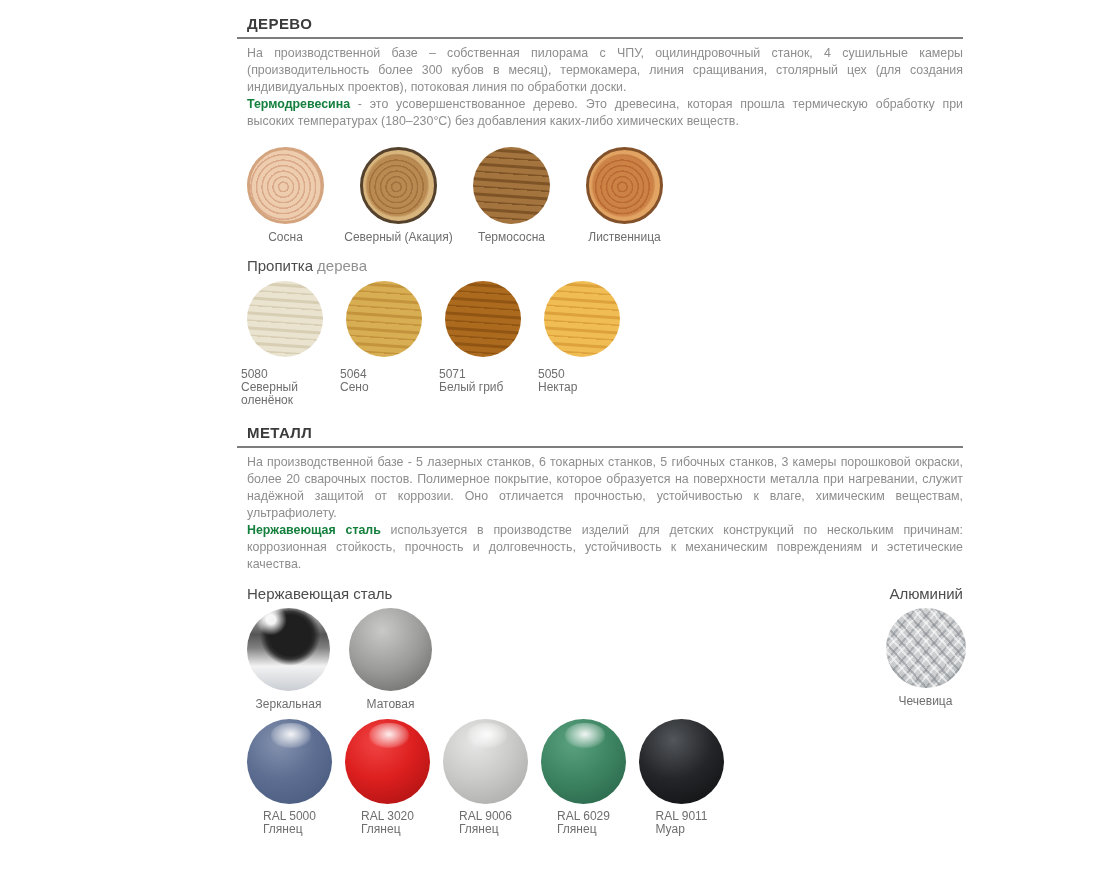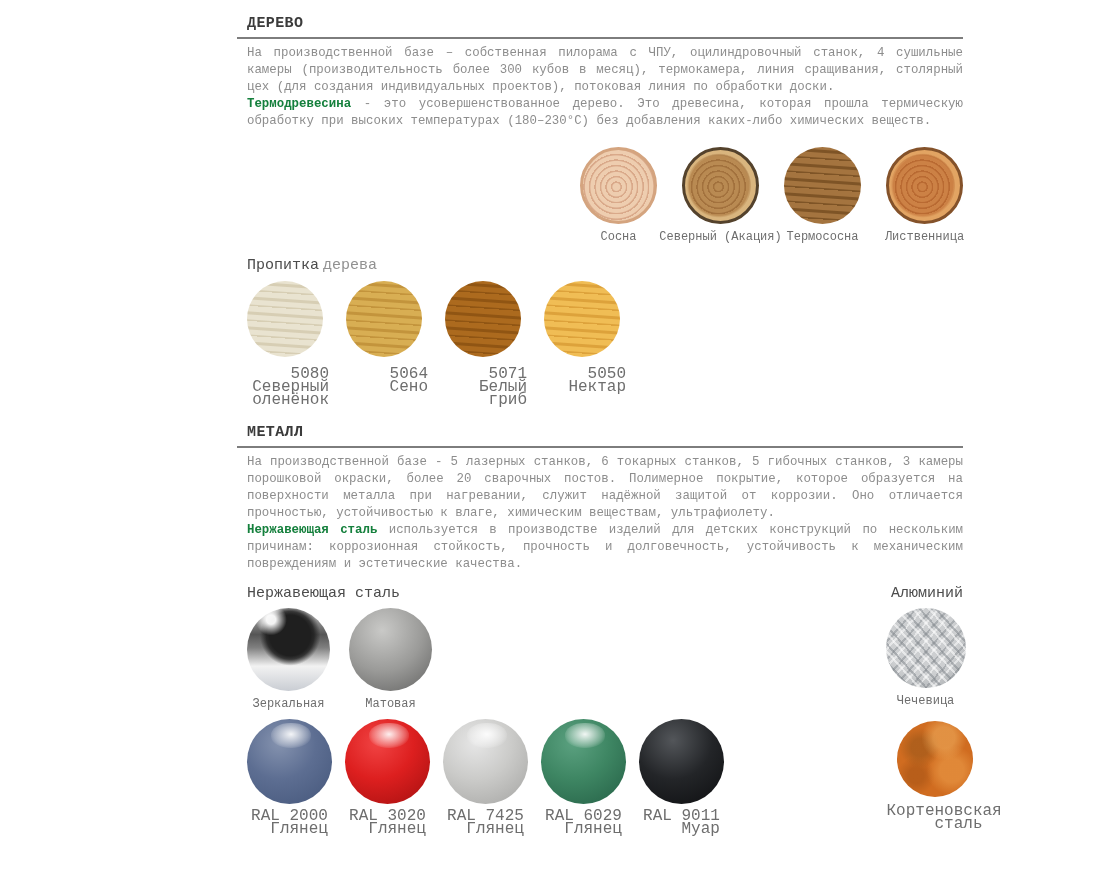--- a/index.html
+++ b/index.html
@@ -1,41 +1,41 @@
 <!DOCTYPE html>
 <html><head>
 <meta charset="utf-8">
 <style>
   html,body{margin:0;padding:0;background:#fff;}
   .page{position:relative;width:1109px;height:880px;background:#ffffff;overflow:hidden;
-        font-family:Liberation Mono, monospace;}
+        font-family:Liberation Sans, sans-serif;}
   .content{position:absolute;left:237px;top:0;width:726px;}
 
   .sec-title{margin:15px 0 0 10px;font-size:15px;font-weight:bold;color:#3b3b3b;
              letter-spacing:.4px;}
   .rule{height:2px;background:#7d7d7d;margin-top:5px;}
 
   .body{margin:0 0 0 10px;font-size:12.4px;line-height:17px;color:#8d8d8d;text-align:justify;}
   .body.first{margin-top:6px;}
   .lead{color:#15803d;font-weight:bold;}
 
   .sub-title{margin:13px 0 0 10px;font-size:15px;font-weight:normal;color:#4c4c4c;}
   .st-light{color:#919191;margin-left:4px;}
 
   .swatch-row{display:flex;align-items:flex-start;margin-left:10px;}
   .swatch{display:flex;flex-direction:column;align-items:center;}
   .circle{border-radius:50%;position:relative;}
 
   .cap{margin-top:7px;font-size:12px;line-height:13px;color:#6e6e6e;text-align:center;
        white-space:nowrap;}
-  .cap-multi{margin-top:11px;font-size:16px;line-height:13px;color:#6e6e6e;text-align:right;}
+  .cap-multi{margin-top:11px;font-size:12px;line-height:13px;color:#6e6e6e;text-align:left;}
   .cap-name{width:88px;white-space:normal;}
 
   
-  .row-wood{margin-top:17px;gap:25px;justify-content:flex-end;}
+  .row-wood{margin-top:17px;gap:36px;}
   .row-wood .swatch{width:77px;}
   .row-wood .circle{width:77px;height:77px;}
 
   .row-impr{margin-top:7px;gap:23px;}
   .row-impr .swatch{width:76px;}
   .row-impr .circle{width:76px;height:76px;}
 
   .subhead-row{display:flex;justify-content:space-between;align-items:baseline;margin-top:12px;}
   .subhead-row .sub-title{margin:0 0 0 10px;}
   .subhead-row .sub-title.right{margin:0;}
@@ -186,55 +186,49 @@
           <div class="circle plate" style="--l: #cdcfd1; --d: #9da1a4;"></div>
           <div class="cap">Чечевица</div>
         </div>
       </div>
 
 
       <div class="swatch-row row-ral">
         <div class="swatch">
           <div class="circle gloss" style="--l: #8593af; --b: #5d6e92; --d: #44567a;"></div>
           <div class="cap-multi" style="margin-top:6px">
-            <div>RAL 2000</div>
+            <div>RAL 5000</div>
             <div>Глянец</div>
           </div>
         </div>
         <div class="swatch">
           <div class="circle gloss" style="--l: #f14444; --b: #dd1f1f; --d: #a30f0f;"></div>
           <div class="cap-multi" style="margin-top:6px">
             <div>RAL 3020</div>
             <div>Глянец</div>
           </div>
         </div>
         <div class="swatch">
           <div class="circle gloss" style="--l: #e6e6e6; --b: #cbcbc9; --d: #a3a3a1;"></div>
           <div class="cap-multi" style="margin-top:6px">
-            <div>RAL 7425</div>
+            <div>RAL 9006</div>
             <div>Глянец</div>
           </div>
         </div>
         <div class="swatch">
           <div class="circle gloss" style="--l: #5ba180; --b: #3e8663; --d: #245f45;"></div>
           <div class="cap-multi" style="margin-top:6px">
             <div>RAL 6029</div>
             <div>Глянец</div>
           </div>
         </div>
         <div class="swatch">
           <div class="circle matte" style="--l: #53565a; --b: #232528; --d: #0d0e10;"></div>
           <div class="cap-multi" style="margin-top:6px">
             <div>RAL 9011</div>
             <div>Муар</div>
           </div>
         </div>
-        <div class="swatch corten-col">
-          <div class="circle corten" style="--b: #d06c20; --d: #a54e12;"></div>
-          <div class="cap-multi" style="margin-top:8px">
-            <div class="cap-name">Кортеновская сталь</div>
-          </div>
-        </div>
       </div>
     </section>
 
   </div>
 </div>
 
 </body></html>

